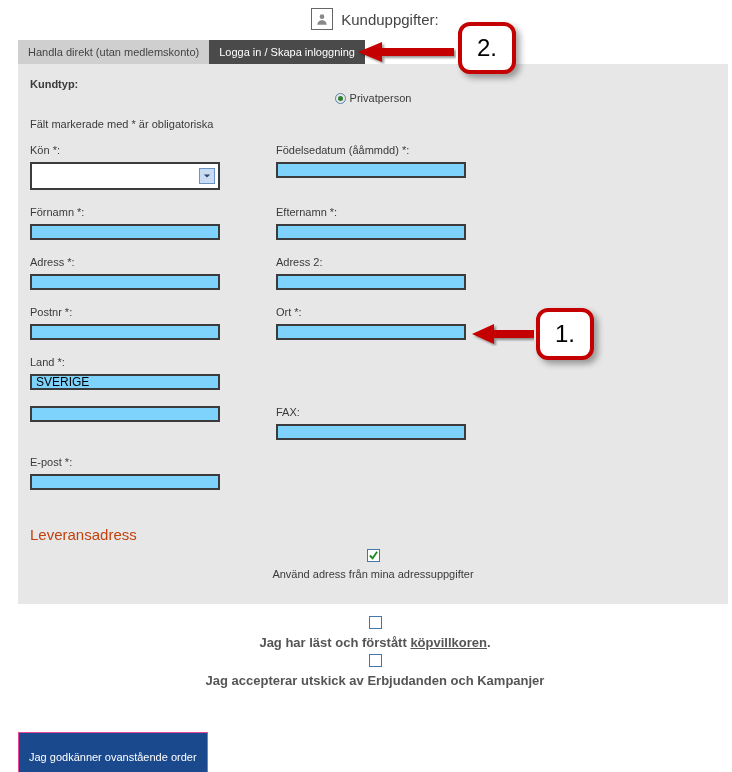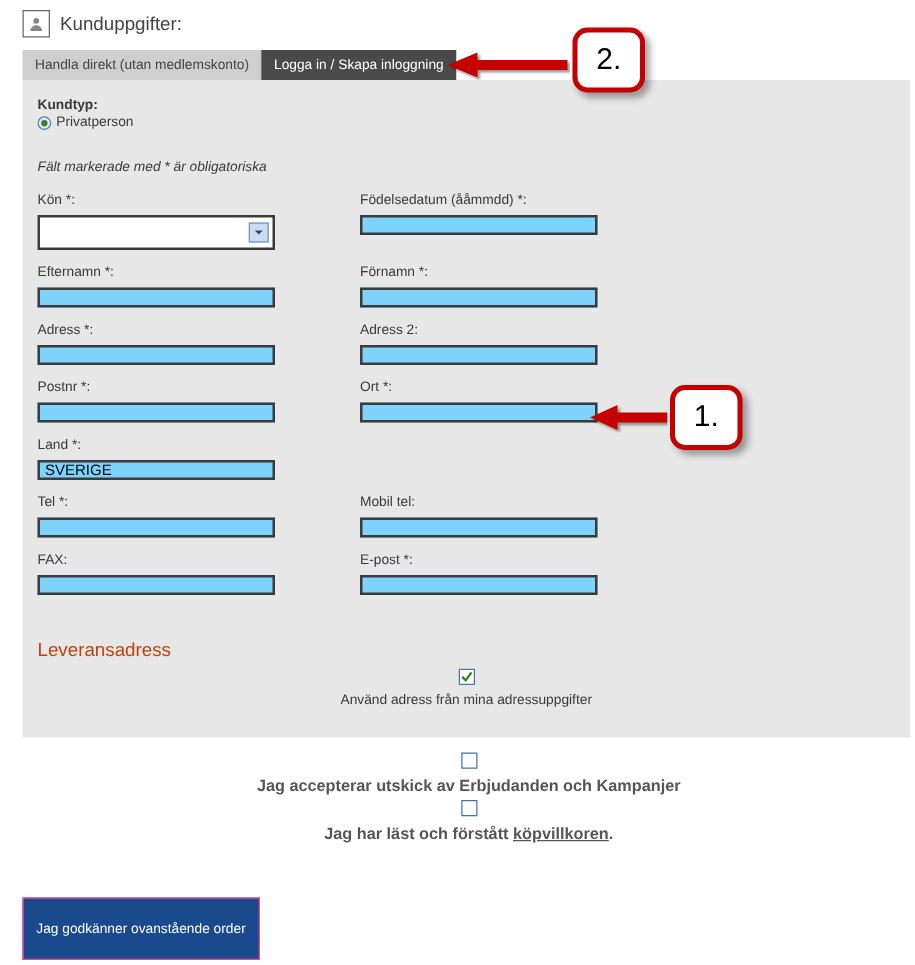--- a/index.html
+++ b/index.html
@@ -5,42 +5,42 @@
   * { box-sizing: border-box; margin: 0; padding: 0; }
   body {
     font-family: Arial, Helvetica, sans-serif;
     font-size: 11px;
     color: #3a3a3a;
     background: #fff;
     width: 732px;
     padding: 8px 0 30px 18px;
     position: relative;
   }
-  .header-row { display: flex; align-items: center; gap: 8px; margin-bottom: 10px; }
+  .header-row { display: flex; align-items: center; gap: 8px; margin-bottom: 10px; justify-content: center; }
   .person-icon {
     width: 22px; height: 22px; border: 1px solid #666; display:flex; align-items:center; justify-content:center;
   }
   .person-icon svg { width: 14px; height: 14px; fill:#888; }
   .page-title { font-size: 15px; color:#444; }
   .tabs { display:flex; gap:0; margin-bottom:0; }
   .tab {
     padding: 6px 10px; font-size:11px; cursor:pointer;
     background:#cfcfcf; color:#444; border:none;
   }
   .tab.dark { background:#4a4a4a; color:#fff;text-align:center; }
   .form-panel {
     background:#e7e7e7; width:710px; padding:14px 12px 24px 12px;
   }
   .bold { font-weight:bold; }
   .kundtyp-row { margin-bottom:2px; }
-  .radio-row { display:flex; align-items:center; gap:4px; margin-bottom:24px;}
+  .radio-row { display:flex; align-items:center; gap:4px; margin-bottom:14px;justify-content:center;}
   .radio-dot { width:11px;height:11px;border:1px solid #5584b3;border-radius:50%;display:flex;align-items:center;justify-content:center;}
   .radio-dot .inner{width:5px;height:5px;background:#2f7f2f;border-radius:50%;}
-  .hint { margin-bottom:14px;font-style:italic; }
-  .grid { display:grid; grid-template-columns: 246px 246px; column-gap:0; row-gap:16px;gap:12px;}
+  .hint { margin-bottom:14px; }
+  .grid { display:grid; grid-template-columns: 246px 246px; column-gap:0; row-gap:16px;}
   .field label { display:block; margin-bottom:6px; }
   .txt {
     width: 190px; height:16px; border:2px solid #3b3b3b; background:#7dd3fc;
     padding:2px 4px; font-size:12px;
   }
   .sel {
     width: 190px; height:28px; border:2px solid #3b3b3b; background:#fff;
     display:flex; align-items:center; justify-content:flex-end; padding-right:3px;
   }
   .sel-btn {
@@ -115,25 +115,25 @@
             </svg>
         </div>
       </div>
     </div>
     <div class="field">
       <label>Födelsedatum (ååmmdd) *:</label>
       <input class="txt" style="">
     </div>
 
     <div class="field">
+      <label>Förnamn *:</label>
+      <input class="txt" style="">
+    </div>
+    <div class="field">
       <label>Efternamn *:</label>
-      <input class="txt" style="">
-    </div>
-    <div class="field">
-      <label>Förnamn *:</label>
       <input class="txt" style="">
     </div>
 
     <div class="field">
       <label>Adress *:</label>
       <input class="txt" style="">
     </div>
     <div class="field">
       <label>Adress 2:</label>
       <input class="txt" style="">
@@ -148,25 +148,20 @@
       <input class="txt" style="">
     </div>
 
     <div class="field">
       <label>Land *:</label>
       <input class="txt" value="SVERIGE" style="">
     </div>
     <div></div>
 
     <div class="field">
-      <label>Tel *:</label>
-      <input class="txt" style="">
-    </div>
-    <div class="field">
-      <label>Mobil tel:</label>
       <input class="txt" style="">
     </div>
 
     <div class="field">
       <label>FAX:</label>
       <input class="txt" style="">
     </div>
     <div class="field">
       <label>E-post *:</label>
       <input class="txt" style="">
@@ -181,27 +176,27 @@
         </svg>
     </span>
     <span>Använd adress från mina adressuppgifter</span>
   </div>
 </div>
 
 
 <div class="below">
   <div class="chk-row">
     <span class="chk"></span>
-    <span>Jag accepterar utskick av Erbjudanden och Kampanjer</span>
-  </div>
-  <div class="chk-row">
-    <span class="chk"></span>
     <span>
       <span>Jag har läst och förstått </span><a href="#">köpvillkoren</a><span>.</span>
     </span>
+  </div>
+  <div class="chk-row">
+    <span class="chk"></span>
+    <span>Jag accepterar utskick av Erbjudanden och Kampanjer</span>
   </div>
 </div>
 
 <button class="submit-btn">Jag godkänner ovanstående order</button>
 
 
 <div class="callout" style="left:458px; top:22px;">2.</div>
 <svg class="arrow-svg" style="left:358px; top:40px;" width="98" height="24">
   <defs>
       <filter id="s2">

